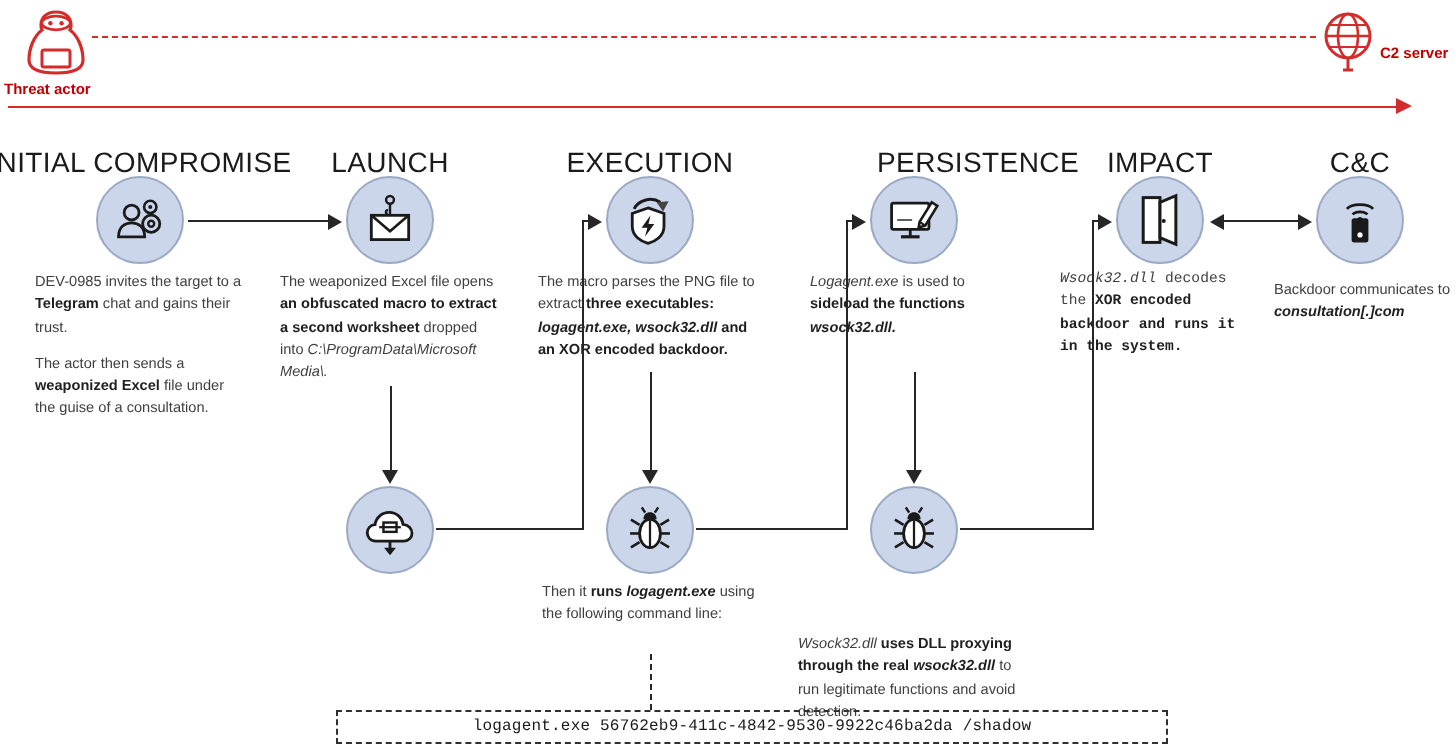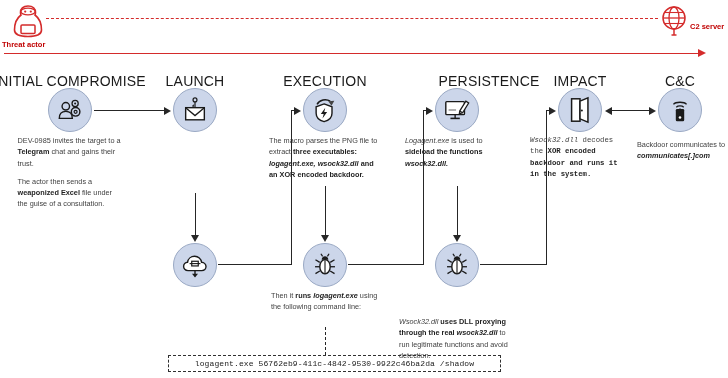--- a/index.html
+++ b/index.html
@@ -133,21 +133,21 @@
   
   .cmd-dash-v {
     position: absolute;
     width: 0;
     border-left: 1.4px dashed #262626;
   }
   .cmdbox {
     position: absolute;
     left: 168px;
     top: 355px;
-    width: 333px;
+    width: 416px;
     height: 17px;
     border: 1.3px dashed #303030;
     box-sizing: border-box;
     display: flex;
     align-items: center;
     justify-content: center;
   }
   .cmdbox span {
     font-family: "Liberation Mono", monospace;
     font-size: 8px;
@@ -267,35 +267,38 @@
   <div class="hline" style="left:611px; top:110px; width:39px;"></div>
   <div class="arrow-right" style="left:649px; top:106.5px;"></div>
   <div class="arrow-left" style="left:605px; top:106.5px;"></div>
 
   <div class="caption" style="left:70px; top:135px; width:105px;">
     <span>DEV-0985 invites the target to a </span><b>Telegram</b><span> chat and gains their trust.</span>
     <span class="sp"></span>
     <span>The actor then sends a </span><b>weaponized Excel</b><span> file under the guise of a consultation.</span>
   </div>
 
+  <div class="caption" style="left:195px; top:135px; width:110px;">
+    <span>The weaponized Excel file opens </span><b>an obfuscated macro to extract a second worksheet</b><span> dropped into </span><i>C:\ProgramData\Microsoft Media\.</i>
+  </div>
 
   <div class="caption" style="left:325px; top:135px; width:112px;">
     <span>The macro parses the PNG file to extract </span><b>three executables:</b><span> </span><i><b>logagent.exe, wsock32.dll</b></i><b> and an XOR encoded backdoor.</b>
   </div>
 
   <div class="caption" style="left:457px; top:135px; width:104px;">
     <i>Logagent.exe</i><span> is used to </span><b>sideload the functions</b><span> </span><i><b>wsock32.dll.</b></i>
   </div>
 
   <div class="caption" style="left:580px; top:135px; width:100px;font-family:Liberation Mono, monospace;">
     <i>Wsock32.dll</i><span> decodes the </span><b>XOR encoded backdoor and runs it</b><b> in the system.</b>
   </div>
 
   <div class="caption" style="left:681px; top:139px; width:88px;">
-    <span>Backdoor communicates to </span><i><b>communicates[.]com</b></i>
+    <span>Backdoor communicates to </span><i><b>consultation[.]com</b></i>
   </div>
 
   <div class="vline" style="left:195px; top:193px; height:44px;"></div>
   <div class="arrow-down" style="left:191px; top:235px;"></div>
 
   <div class="vline" style="left:325px; top:186px; height:51px;"></div>
   <div class="arrow-down" style="left:321px; top:235px;"></div>
 
   <div class="vline" style="left:457px; top:186px; height:51px;"></div>
   <div class="arrow-down" style="left:453px; top:235px;"></div>

